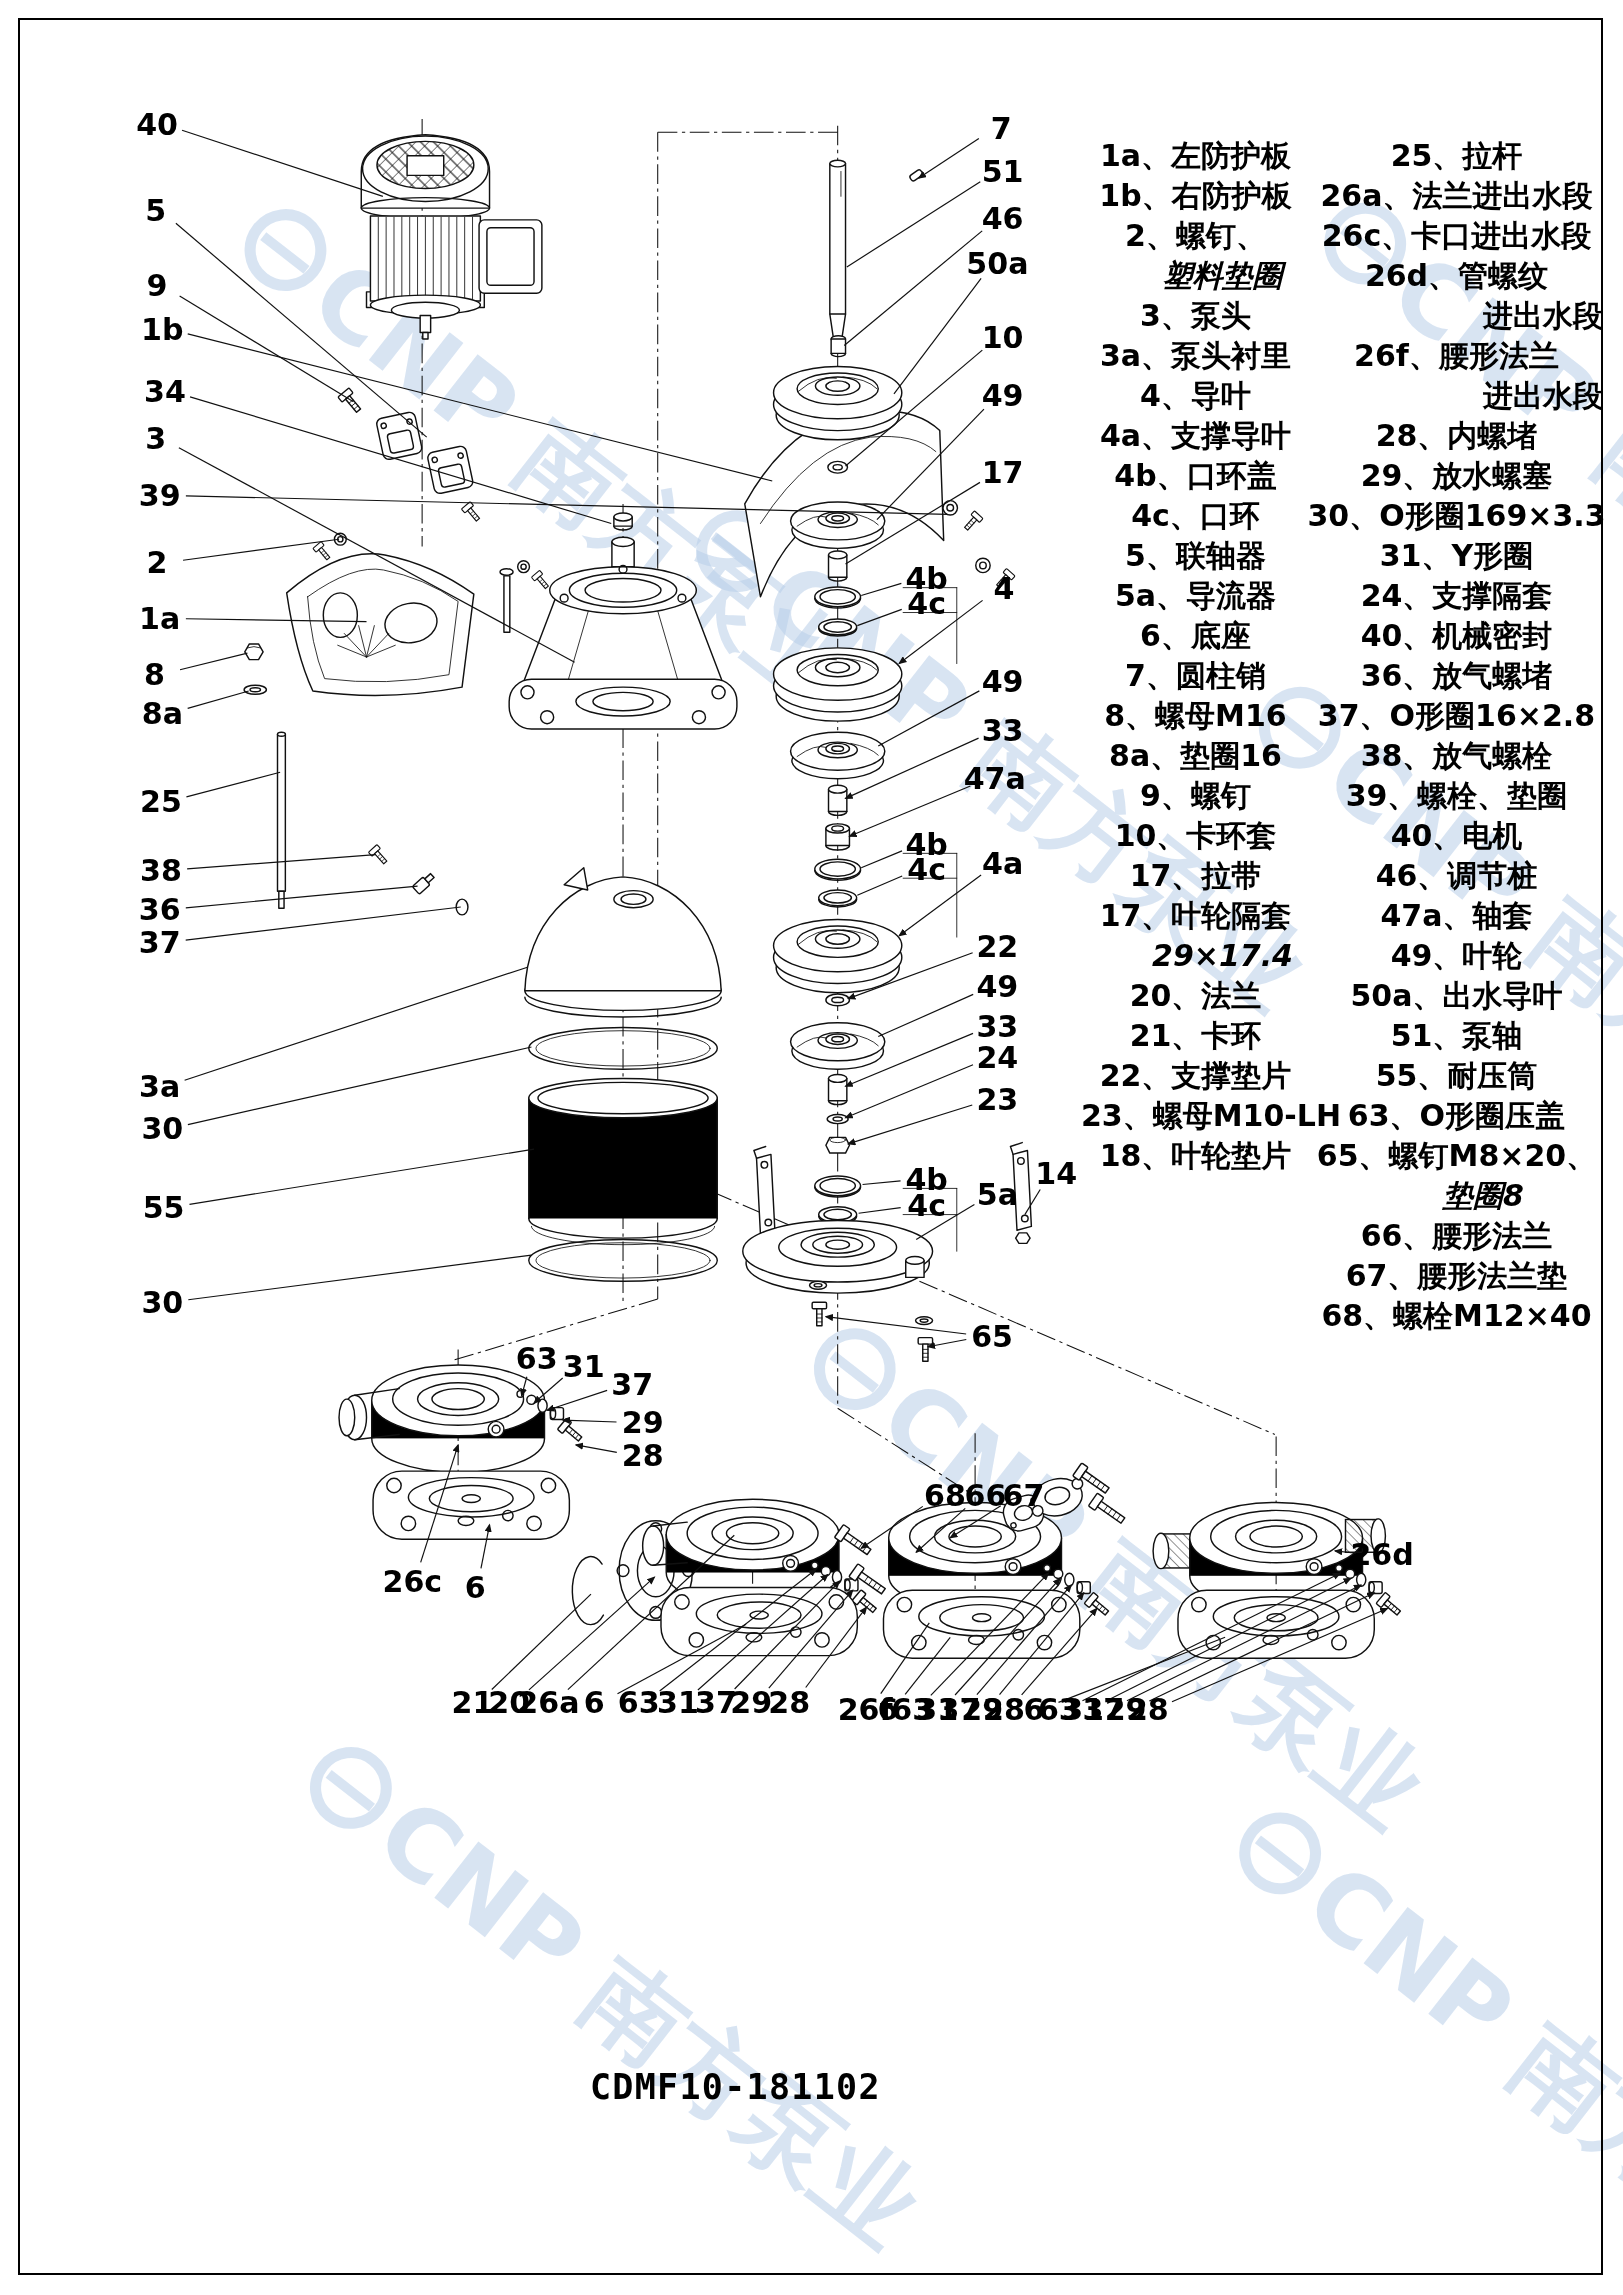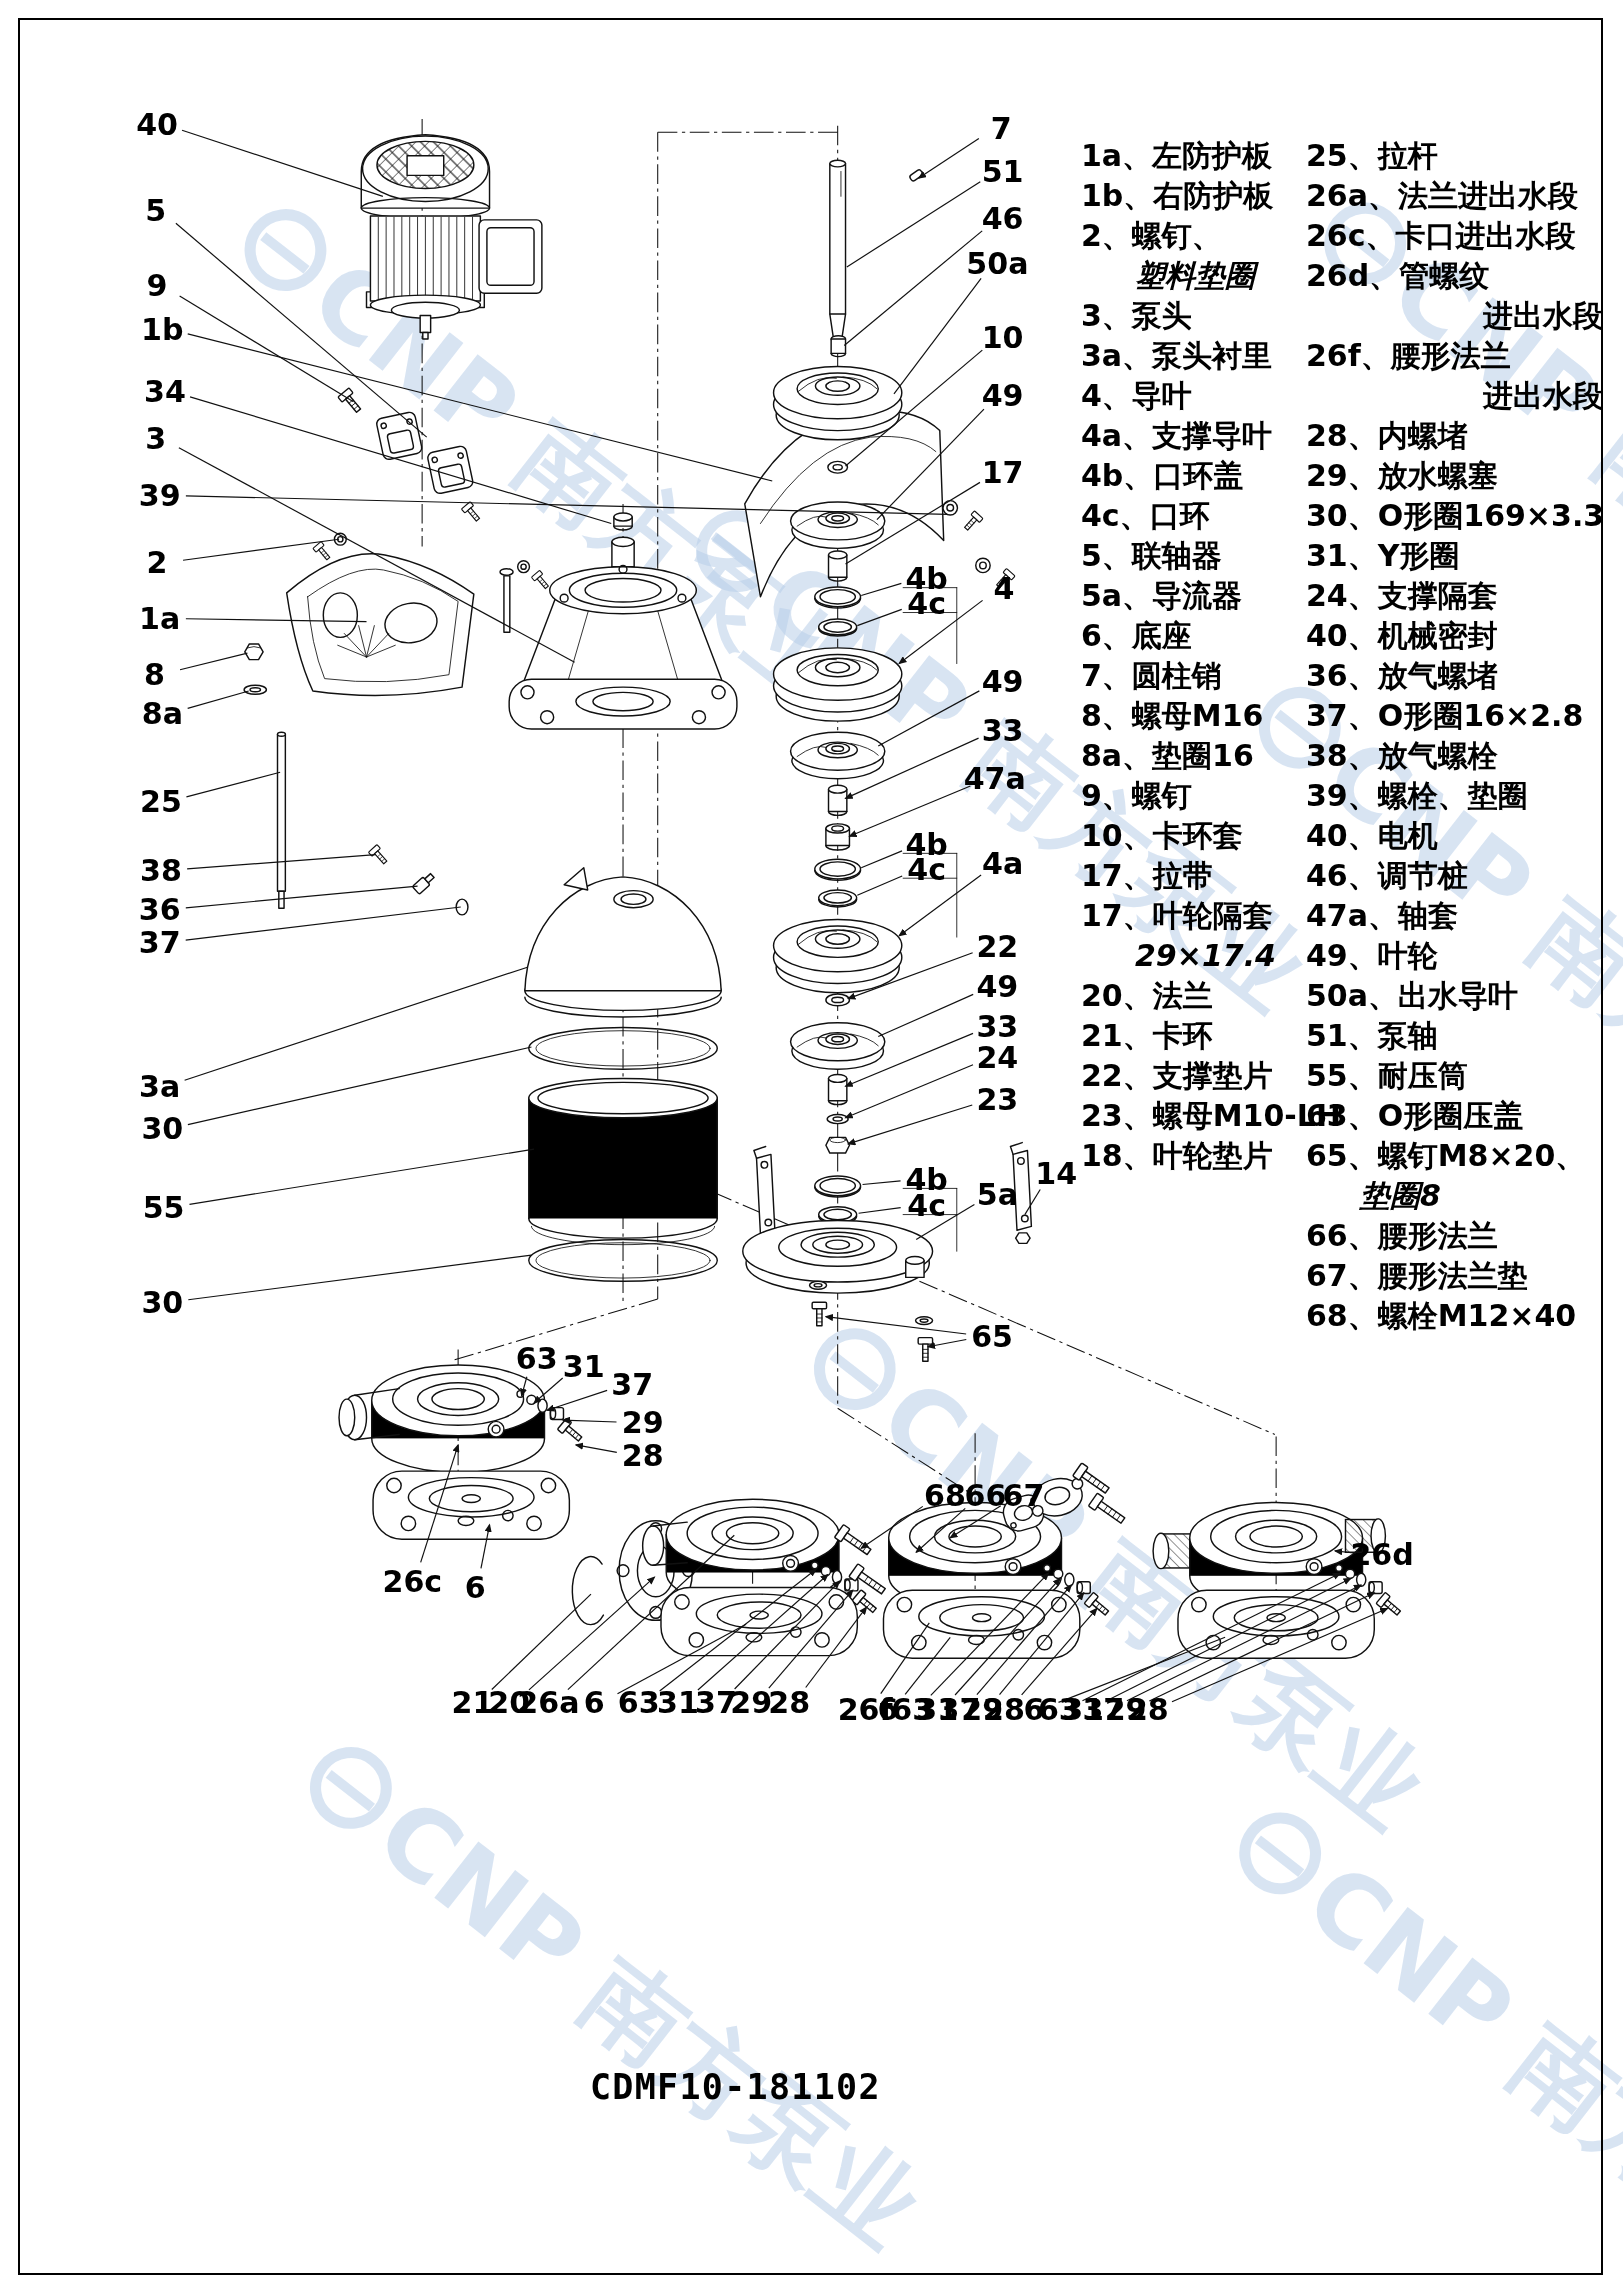--- a/index.html
+++ b/index.html
@@ -11,21 +11,21 @@
   .k{stroke:#111;stroke-width:2.2;fill:none;stroke-linecap:round;stroke-linejoin:round;}
   .f{stroke:#111;stroke-width:2.2;fill:#ffffff;stroke-linejoin:round;}
   .thin{stroke-width:1.3;}
   .dd{stroke:#111;stroke-width:1.6;fill:none;stroke-dasharray:30 7 5 7;}
   .leader{stroke:#111;stroke-width:1.8;fill:none;}
   .callout{font-family:"DejaVu Sans","Liberation Sans",sans-serif;font-weight:bold;font-size:46px;fill:#000;}
   
   #pl-left,#pl-right{position:absolute;top:136px;font-size:30px;font-weight:bold;line-height:40px;color:#000;white-space:nowrap;}
   #pl-left{left:1081px;width:229px;}
   #pl-right{left:1306px;width:301px;}
-  .pl-line{height:40px;}
+  .pl-line{height:40px;text-align:center;}
   .pl-cont{padding-left:54px;font-style:italic;}
   .pl-cont-right{text-align:right;padding-right:3.9px;}
   #title{position:absolute;left:590px;top:2067px;width:327px;text-align:left;
          font-family:"DejaVu Sans Mono","Liberation Mono",monospace;font-size:35px;font-weight:bold;
          letter-spacing:1.3px;color:#000;}
 </style>
 </head>
 <body>
 
 <div id="page">

